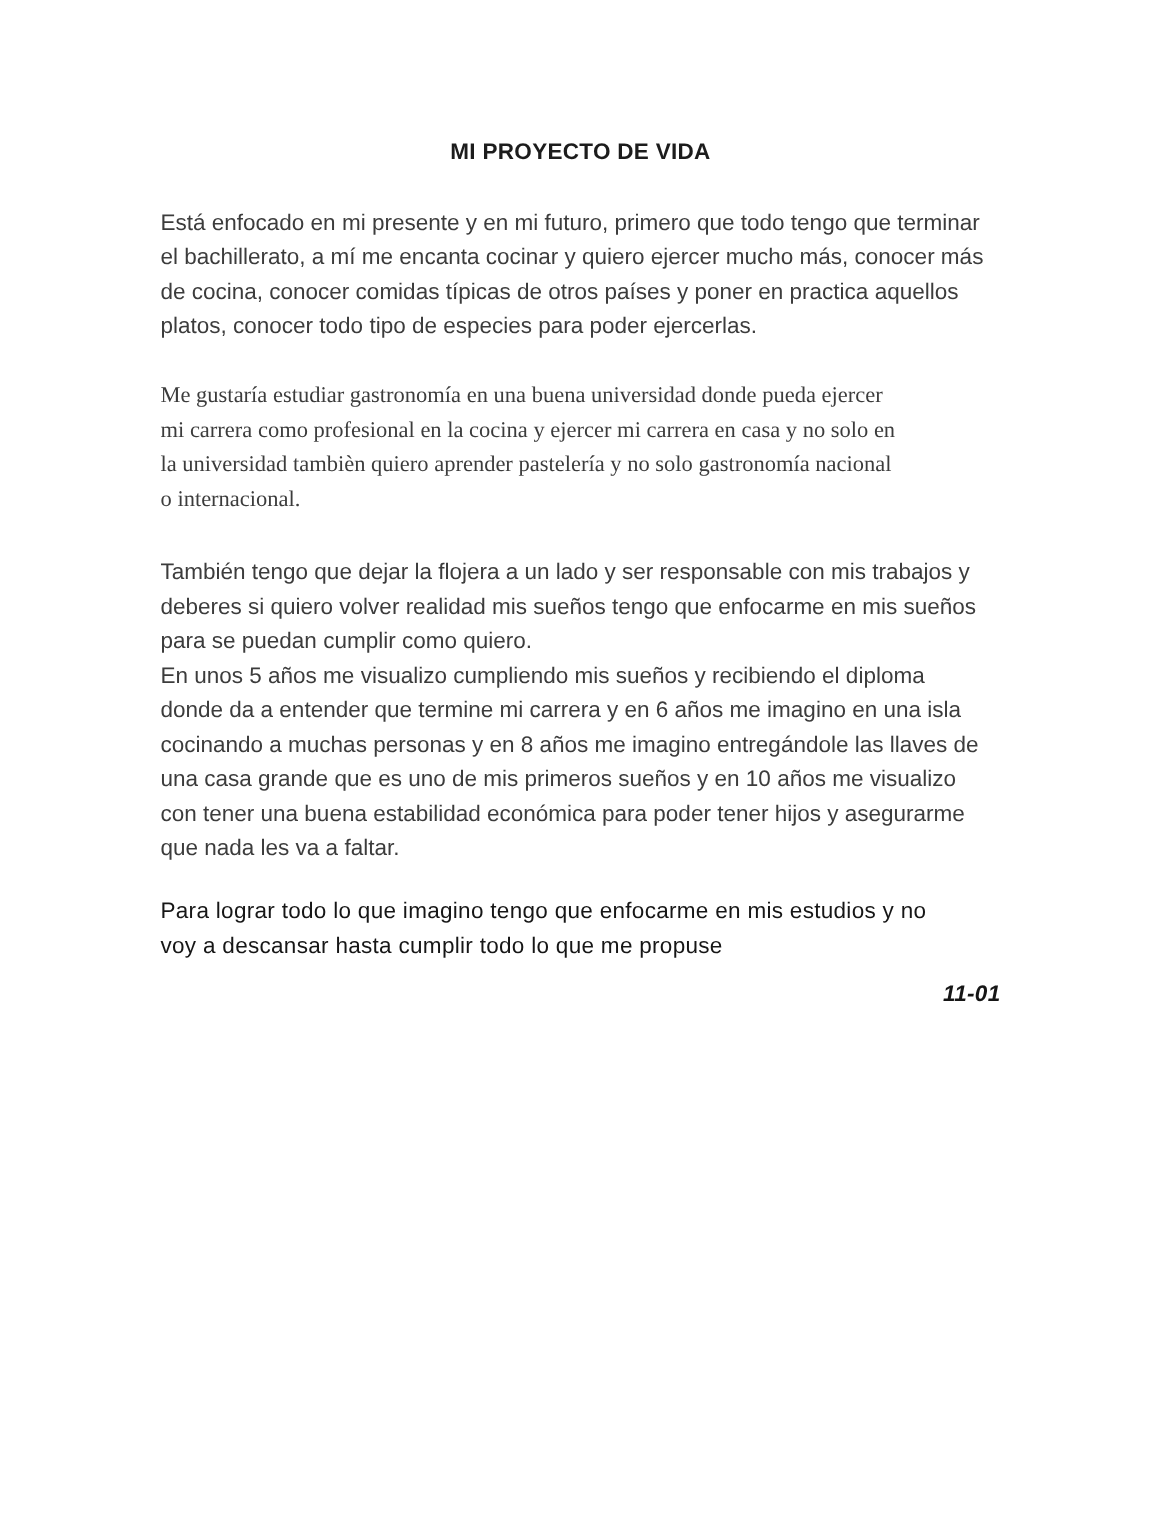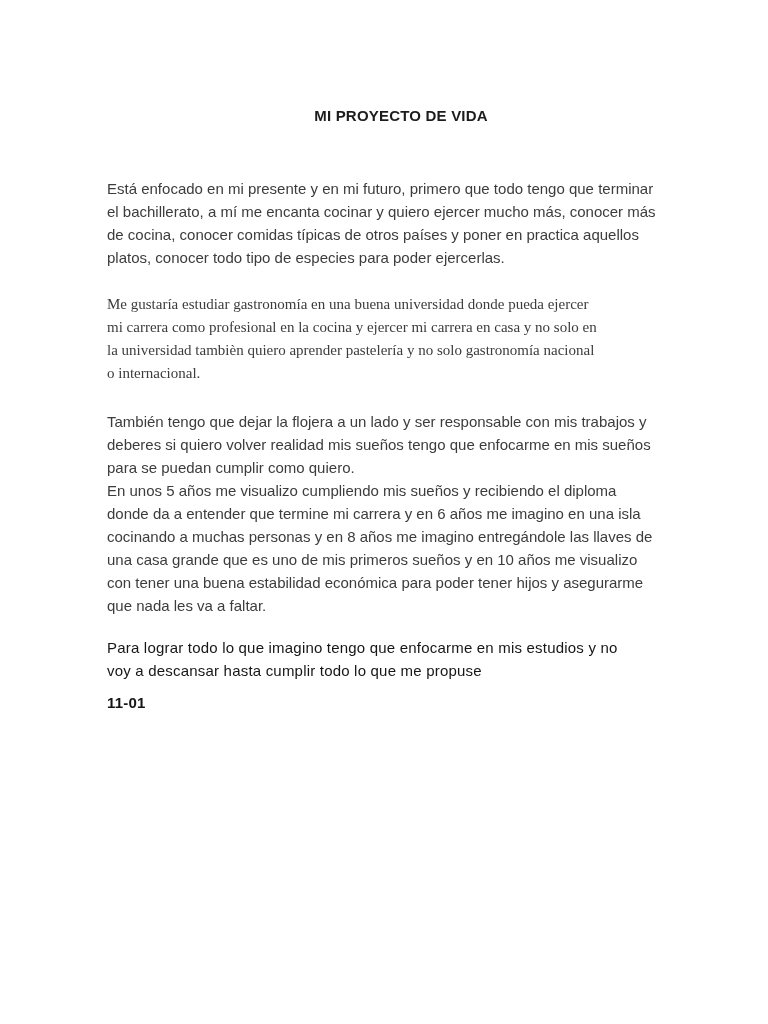--- a/index.html
+++ b/index.html
@@ -12,37 +12,37 @@
     width: 768px;
     height: 1024px;
     background: #ffffff;
     box-sizing: border-box;
     padding: 91px 0 0 107px;
     font-family: "Liberation Sans", sans-serif;
     overflow: hidden;
   }
   .title {
     width: 556px;
-    margin: 16px;
+    margin: 2px;
     font-size: 15px;
     line-height: 18px;
     font-weight: bold;
     letter-spacing: 0.2px;
     text-align: center;
     color: #1c1c1c;
   }
   .para {
     width: 582px;
     margin: 0;
     font-size: 15px;
     line-height: 23px;
     color: #3c3c3c;
     white-space: pre-line;
   }
-  .p1 { margin-top: 52px; }
+  .p1 { margin-top: 26px; }
   .p2 { margin-top: 24px; font-family: Liberation Serif, serif; }
   .p3 { margin-top: 25px; }
   .p4 { margin-top: 25px; }
   .p5 { }
   .closing {
     width: 582px;
     margin: 19px 0 0 0;
     font-size: 15px;
     line-height: 23px;
     font-weight: normal;
@@ -61,21 +61,22 @@
     text-align: right;
   }
   .grade {
     width: 560px;
     margin: 9px 0 0 0;
     font-size: 15px;
     line-height: 23px;
     font-weight: bold;
     letter-spacing: 0.2px;
     color: #161616;
-    text-align: left;
+    text-align: right;
+    font-style: italic;
   }
 </style>
 </head>
 <body>
 
 <div class="page">
   <h1 class="title">MI PROYECTO DE VIDA</h1>
 
   <p class="para p1">Está enfocado en mi presente y en mi futuro, primero que todo tengo que terminar
 el bachillerato, a mí me encanta cocinar y quiero ejercer mucho más, conocer más

